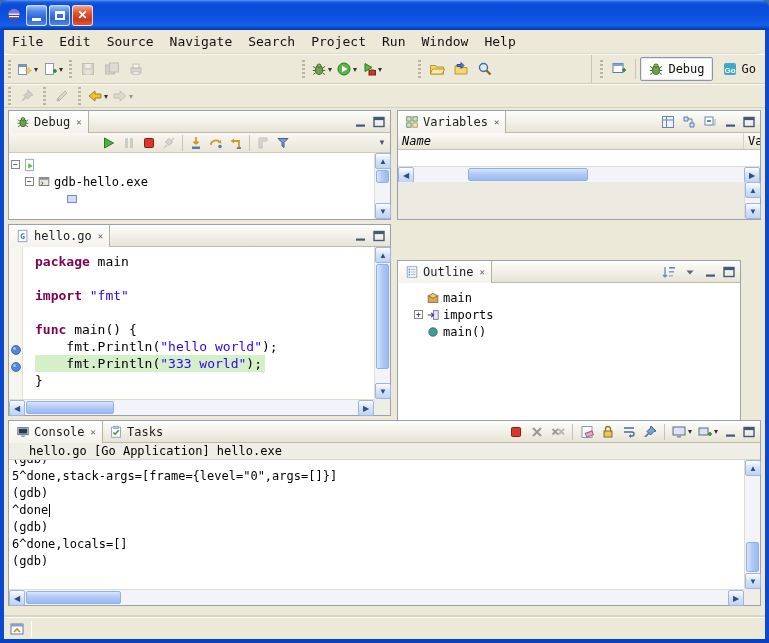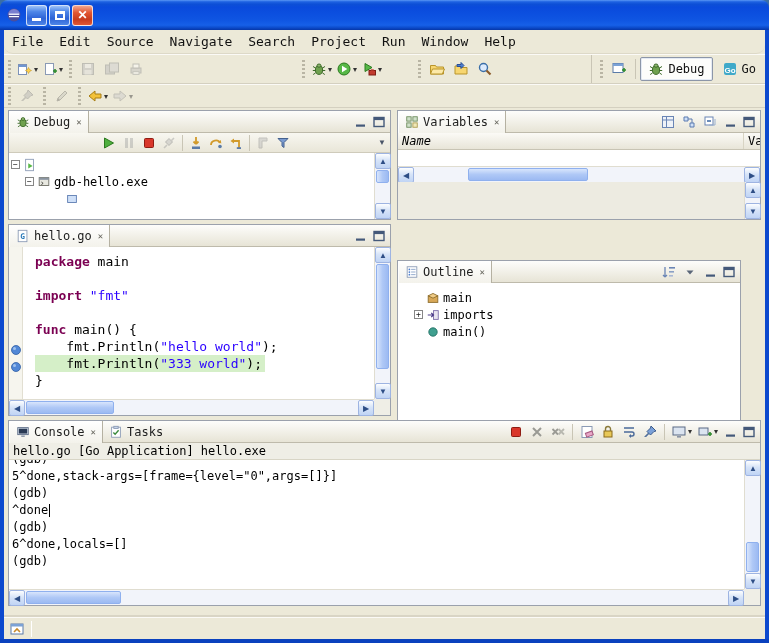--- a/index.html
+++ b/index.html
@@ -85,21 +85,21 @@
 
   
   .col-header{position:absolute;left:0;right:0;height:17px;display:flex;background:linear-gradient(180deg,#FBFAF6,#E8E5D8);
     border-bottom:1px solid #C8C4B4;font-family:"DejaVu Sans Mono","Liberation Mono",monospace;font-size:12px;overflow:hidden;}
   .col-cell{padding:0 4px;border-right:1px solid #D8D4C4;white-space:nowrap;overflow:hidden;line-height:16px;}
   .var-tree{position:absolute;left:0;right:0;background:#fff;}
   .var-detail{position:absolute;left:0;right:0;bottom:0;background:#EDEBE1;}
 
   
   .console-label{position:absolute;left:0;right:0;top:22px;height:17px;background:#EFEEE6;border-bottom:1px solid #D8D5C6;
-    font-family:"DejaVu Sans Mono","Liberation Mono",monospace;font-size:12px;line-height:16px;padding-left:4px;color:#000;}
+    font-family:"DejaVu Sans Mono","Liberation Mono",monospace;font-size:12px;line-height:16px;padding-left:20px;color:#000;}
   .console-text{position:absolute;left:0;top:39px;right:16px;bottom:16px;background:#fff;overflow:hidden;padding-left:3px;
     font-family:"DejaVu Sans Mono","Liberation Mono",monospace;font-size:12px;}
   .cline{height:17px;line-height:17px;white-space:pre;color:#000;}
   .console-text .cline:first-child{margin-top:-9px;}
   .caret{display:inline-block;width:1px;height:13px;background:#000;vertical-align:middle;margin-left:1px;}
 
   
   .vscroll{position:absolute;right:0;width:16px;background:#F2F4FA;border-left:1px solid #E0DDD0;}
   .hscroll{position:absolute;height:16px;background:#F2F4FA;border-top:1px solid #E0DDD0;}
   .sbtn{position:absolute;width:16px;height:16px;display:flex;align-items:center;justify-content:center;font-size:8px;color:#2E4E86;

